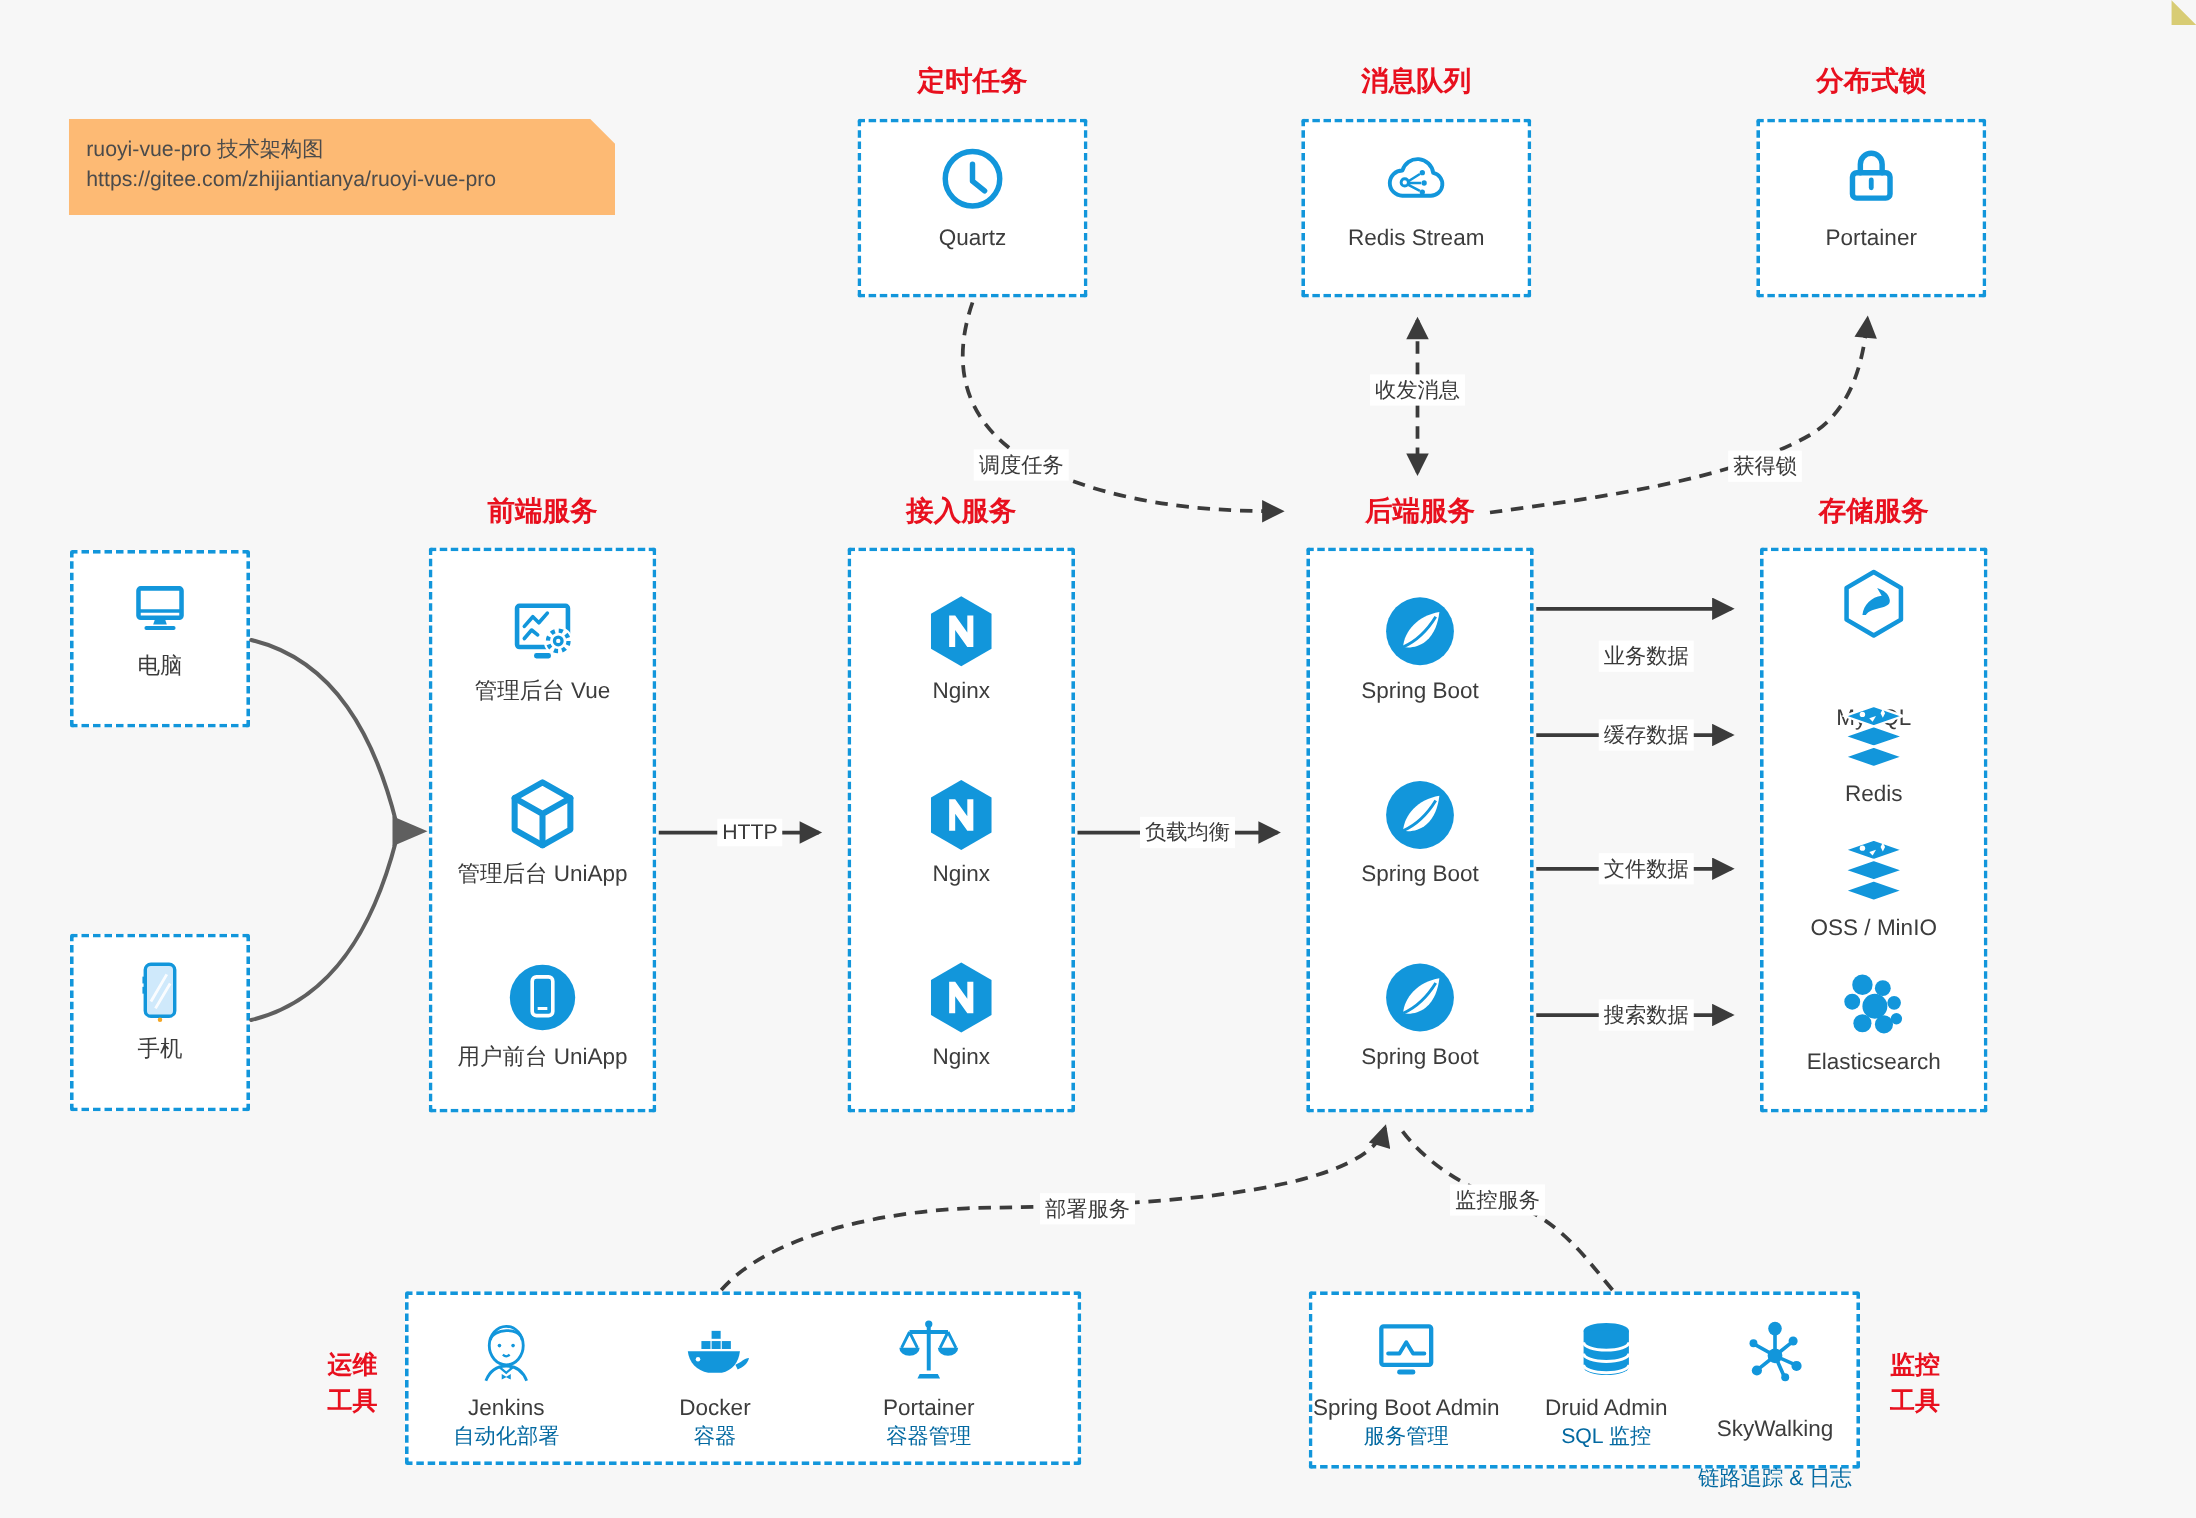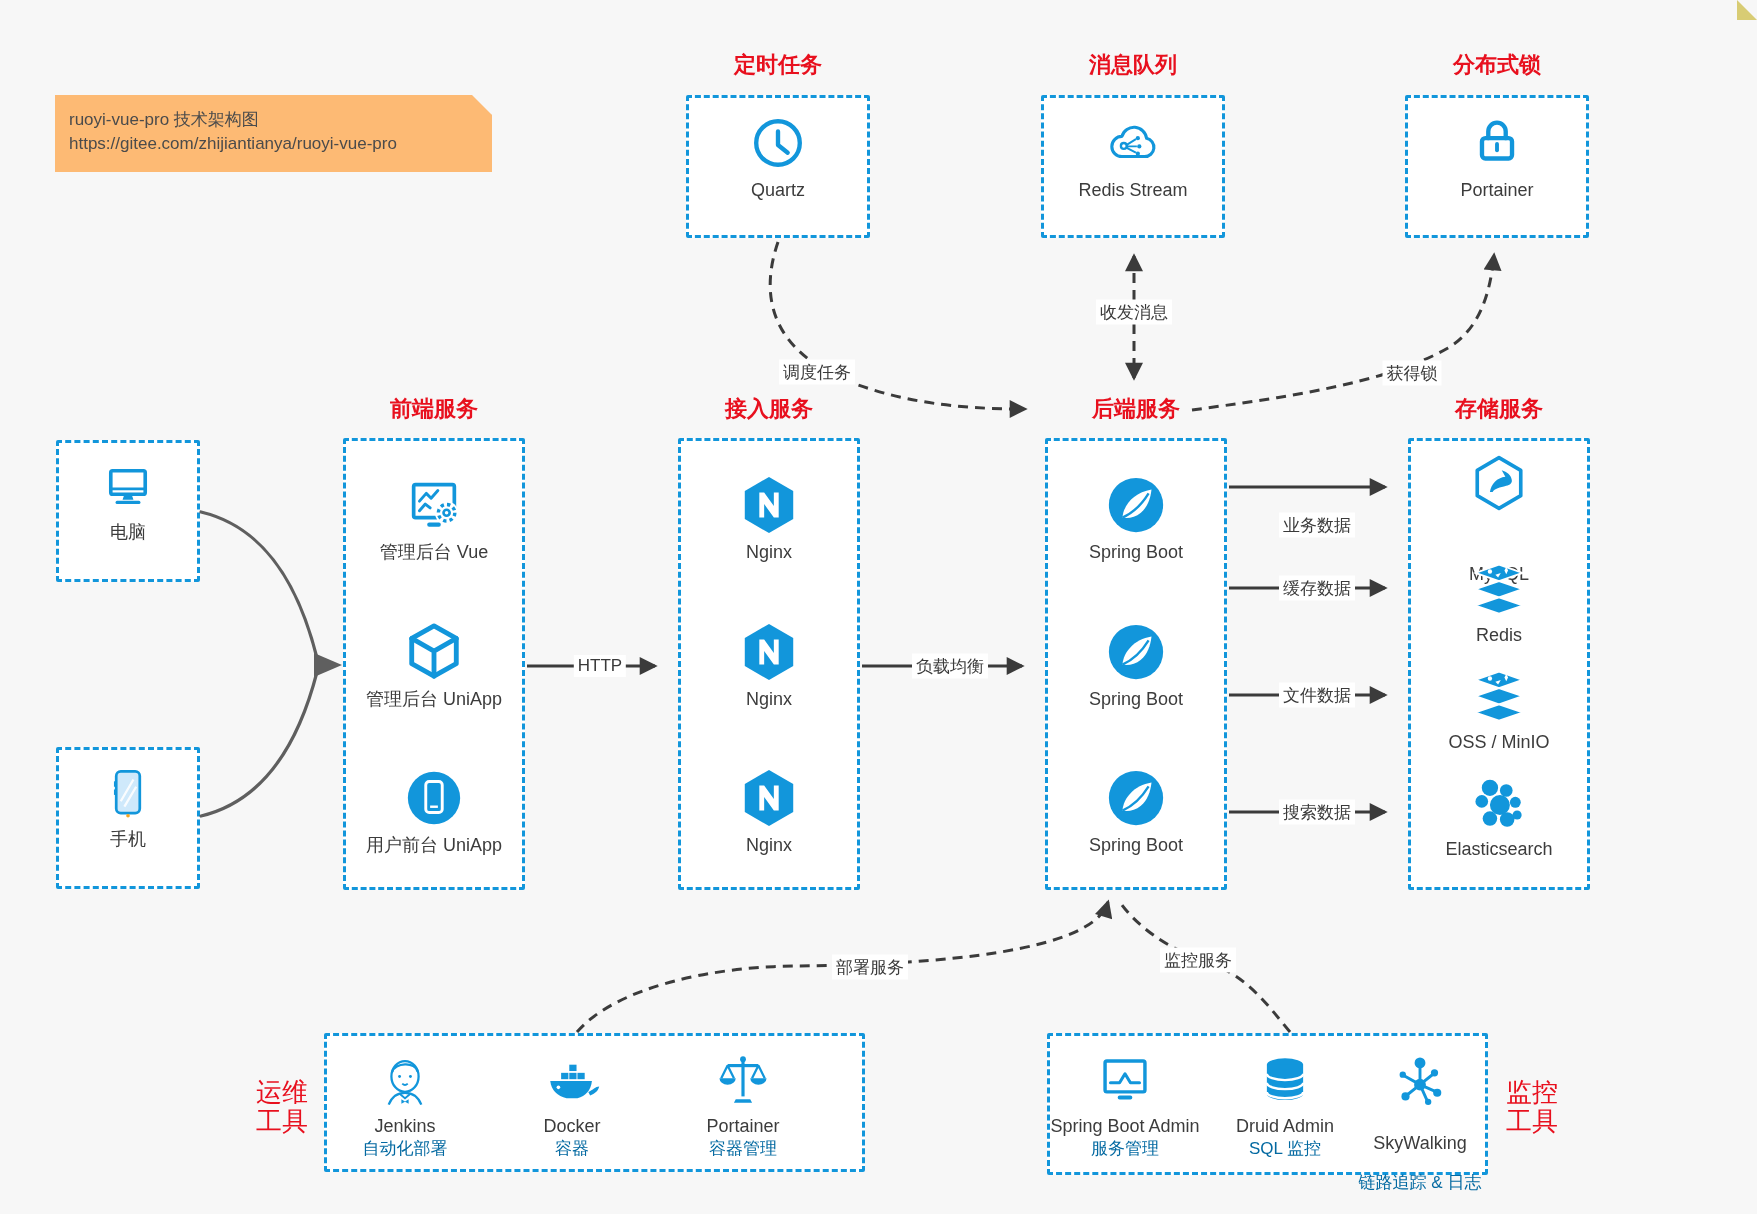--- a/index.html
+++ b/index.html
@@ -1,19 +1,19 @@
 <!DOCTYPE html>
 <html><head>
 <meta charset="utf-8">
 <style>
   html,body{margin:0;padding:0;background:#f7f7f7;font-family:"Liberation Sans","DejaVu Sans",sans-serif;}
   .canvas{position:relative;width:1757px;height:1214px;background:#f7f7f7;overflow:hidden;}
   .dashed-box{position:absolute;border:3px dashed #1296db;background:#fff;box-sizing:border-box;border-radius:2px;}
   .group-title{position:absolute;color:#e8101e;font-weight:bold;font-size:22px;transform:translateX(-50%);white-space:nowrap;z-index:4;}
-  .side-label{position:absolute;color:#e8101e;font-weight:normal;font-size:26px;line-height:29px;text-align:center;z-index:4;}
+  .side-label{position:absolute;color:#e8101e;font-weight:bold;font-size:20px;line-height:29px;text-align:center;z-index:4;}
   .item{position:absolute;display:flex;flex-direction:column;align-items:center;z-index:3;}
   .item-label{font-size:18px;color:#3c3c3c;margin-top:5px;white-space:nowrap;text-align:center;line-height:23px;}
   .item-sublabel{font-size:17px;color:#0369a1;white-space:nowrap;text-align:center;line-height:22px;}
   .edge-label{position:absolute;transform:translate(-50%,-50%);background:#fff;color:#3a3a3a;font-size:17px;padding:1px 4px;white-space:nowrap;z-index:5;}
   .note{position:absolute;left:55px;top:95px;width:437px;height:77px;background:#fdba74;
         clip-path:polygon(0 0,calc(100% - 20px) 0,100% 20px,100% 100%,0 100%);
         box-shadow:2px 2px 4px rgba(0,0,0,.12);z-index:4;}
   .note-fold{position:absolute;top:0;right:0;width:20px;height:20px;background:#d8cc74;
         clip-path:polygon(0 0,100% 100%,0 100%);z-index:5;}
   .note-line{font-size:17px;color:#4b4b4b;line-height:24px;padding-left:14px;white-space:nowrap;}

